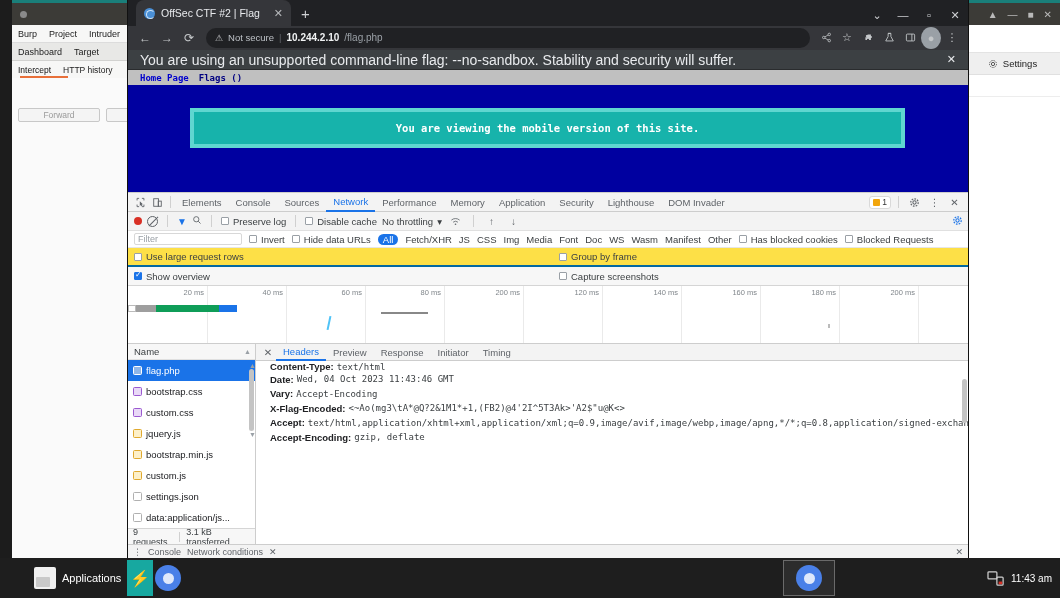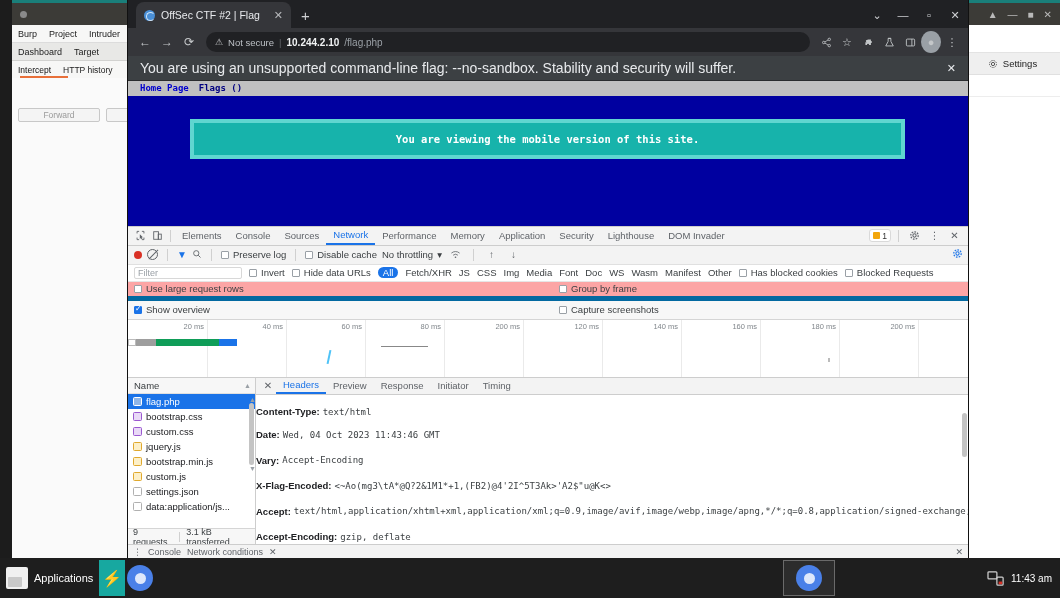--- a/index.html
+++ b/index.html
@@ -220,21 +220,21 @@
     background: #fff;
   }
   .ftype { font-size: 9.5px; color: #3c4043; white-space: nowrap; }
   .ftype.sel { color: #fff; background: #1a73e8; border-radius: 7px; padding: 0 5px; }
 
   .dt-row3 {
     height: 18px; background: #fff; border-bottom: 1px solid #e6e6e6;
     display: flex; align-items: center; padding-left: 6px;
   }
   .dt-row4 {
-    height: 19px; background: #fca5a5; border-bottom: 5px solid #0369a1;
+    height: 19px; background: #fde047; border-bottom: 2px solid #0369a1;
     display: flex; align-items: center; padding-left: 6px; justify-content: flex-end;
   }
   .dt-row5 {
     height: 19px; background: #f7f7f7; border-bottom: 1px solid #d5d5d5;
     display: flex; align-items: center; padding-left: 6px;
   }
   .col2 { position: absolute; left: 425px; }
   .relrow { position: relative; width: 100%; display: flex; align-items: center; }
 
   
@@ -248,21 +248,21 @@
 
   
   .dt-split { flex: 1; display: flex; min-height: 0; }
   .reqlist { width: 128px; border-right: 1px solid #cdcdcd; display: flex; flex-direction: column;
     background: #fff; }
   .reqhdr { height: 16px; background: #f7f7f7; border-bottom: 1px solid #e0e0e0;
     display: flex; align-items: center; padding-left: 6px; font-size: 9.5px; color: #3c4043;
     position: relative;}
   .reqhdr .caret { position: absolute; right: 4px; color: #9aa0a6; font-size: 7px; }
   .reqitems { flex: 1; overflow: hidden; position: relative;}
-  .reqrow { height: 15px; display: flex; align-items: center; gap: 4px; padding-left: 5px;
+  .reqrow { height: 21px; display: flex; align-items: center; gap: 4px; padding-left: 5px;
     font-size: 9.5px; color: #202124; }
   .reqrow.sel { background: #1a73e8; color: #fff; }
   .ricon { width: 9px; height: 9px; border-radius: 1.5px; flex: none; border: 1px solid #b0b0b0;
     background: #fff; }
   .ricon.doc { background: #dfe8f5; border-color: #5b8bd0; }
   .ricon.css { background: #e9d9f7; border-color: #9b59d0; }
   .ricon.js  { background: #fdf0c8; border-color: #e0a92e; }
   .ricon.other { background: #fff; border-color: #b0b0b0; }
   .reqrow.sel .ricon.doc { background: #8fb6e8; border-color: #fff; }
   .scrollv { position: absolute; right: 1px; top: 2px; width: 5px; bottom: 12px; }
@@ -273,22 +273,22 @@
   .reqfoot .vd { width: 1px; height: 10px; background: #d0d0d0; }
 
   .detail { flex: 1; display: flex; flex-direction: column; min-width: 0; background: #fff; }
   .dettabs { height: 17px; background: #f3f3f3; border-bottom: 1px solid #cdcdcd;
     display: flex; align-items: center; gap: 0; padding-left: 4px;}
   .dettabs .xclose { width: 16px; text-align: center; color: #5f6368; font-size: 10px; }
   .dettab { padding: 0 7px; height: 17px; display: flex; align-items: center;
     font-size: 9.5px; color: #5f6368; }
   .dettab.sel { color: #1a73e8; border-bottom: 2px solid #1a73e8; }
   .detbody { flex: 1; overflow: hidden; position: relative; padding-top: 2px;}
-  .hline { height: 14.5px; display: flex; align-items: center; 
-    font-size: 9.5px; white-space: nowrap; margin-top: 11px; }
+  .hline { height: 14.5px; display: flex; align-items: center; padding-left: 14px;
+    font-size: 9.5px; white-space: nowrap; }
   .hline.clip { height: 9px; overflow: hidden; align-items: flex-end; }
   .hkey { color: #202124; font-weight: bold; font-family: "Liberation Sans", sans-serif; }
   .hval { color: #3c4043; font-family: "DejaVu Sans Mono", monospace; font-size: 9px;
     margin-left: 3px; }
   .sectionhdr { height: 16px; display: flex; align-items: center; padding-left: 6px;
     font-size: 9.5px; font-weight: bold; color: #202124; border-top: 1px solid #e6e6e6;
     margin-top: 2px; position: relative; }
   .sectionhdr .tri { font-size: 7px; color: #5f6368; margin-right: 3px; }
   .viewsrc { position: absolute; left: 320px; font-weight: normal; color: #3c4043; font-size: 9.5px;}
   .detscroll { position: absolute; right: 1px; top: 18px; width: 5px; height: 95px; }
@@ -299,21 +299,21 @@
     display: flex; align-items: center; gap: 6px; padding-left: 5px; font-size: 9px;
     color: #5f6368; }
   .drawer .dots { font-size: 9px; }
   .drawer .dx { margin-left: auto; padding-right: 5px; font-size: 9px;}
 
   
   #taskbar {
     position: absolute; left: 0; bottom: 0; width: 1060px; height: 40px;
     background: #1e1e1e; display: flex; align-items: center;
   }
-  .appsbtn { display: flex; align-items: center; gap: 6px; padding-left: 6px; }
+  .appsbtn { display: flex; align-items: center; gap: 6px; padding-left: 6px; margin-left: 28px; }
   .appsq { width: 22px; height: 22px; background: #f0f0f0; border-radius: 2px; position: relative;}
   .appsq::after { content:""; position:absolute; left:2px; bottom:2px; width:14px; height:10px;
     background:#c9c9c9; border-radius:1px;}
   .appslabel { color: #ffffff; font-size: 11px; }
   .tealbtn { width: 26px; height: 36px; background: #17a8a0; display: flex; align-items: center;
     justify-content: center; margin-left: 6px; }
   .bolt { color: #0b4a47; font-size: 16px; font-weight: bold; }
   .chromeico { width: 26px; height: 26px; border-radius: 50%;
     background: #4a80e8; display:flex; align-items:center; justify-content:center; margin-left: 2px;}
   .chromeico::after { content:""; width: 11px; height: 11px; border-radius: 50%;

